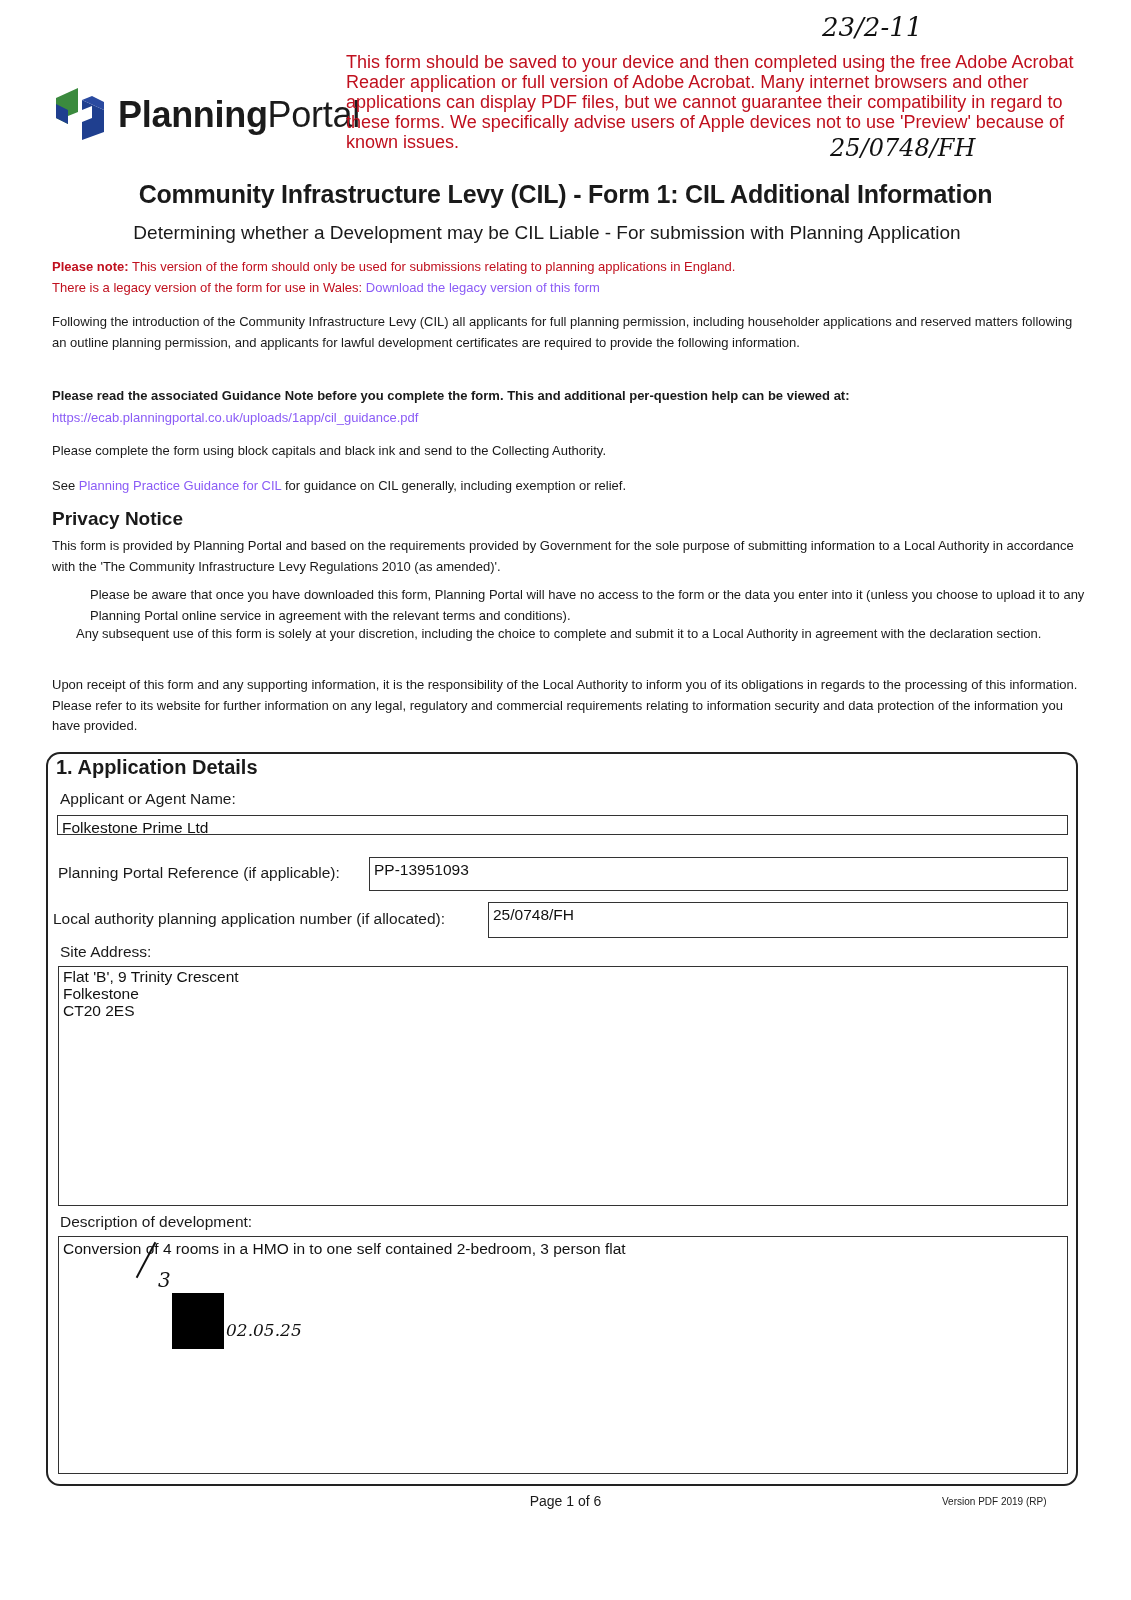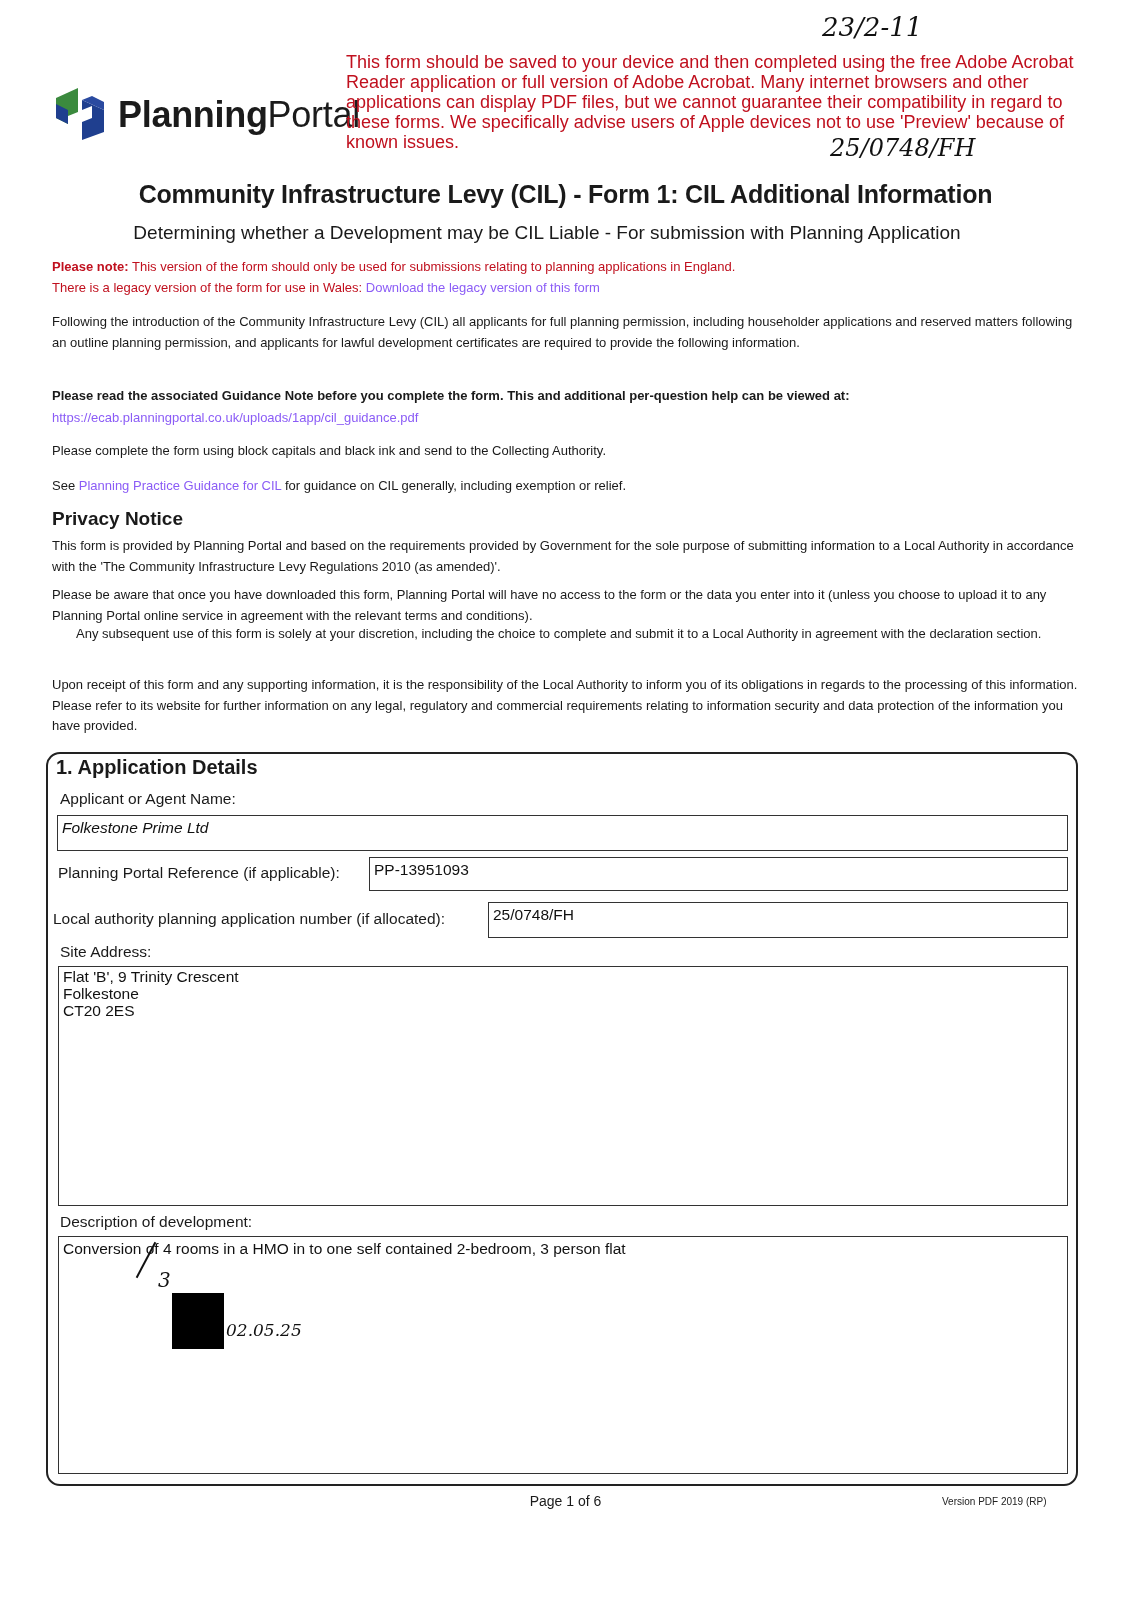--- a/index.html
+++ b/index.html
@@ -26,32 +26,32 @@
   .para { left:52px; width:1030px; font-size:13px; line-height:20.5px; }
   #note1 { top:257px; }
   #note2 { top:278px; }
   #intro { top:312px; }
   #guidance-bold { top:386px; font-weight:bold; }
   #guidance-url { top:408px; }
   #block-caps { top:441px; }
   #see-ppg { top:476px; }
   #privacy-title { left:52px; top:508px; font-size:19px; font-weight:bold; }
   #privacy1 { top:536px; }
-  #privacy2 { top:585px; }
+  #privacy2 { top:585px;margin-left:38px; }
   #privacy3 { top:624px;margin-left:24px; }
   #privacy4 { top:675px; }
 
   
   #section { left:46px; top:752px; width:1032px; height:734px; border:2.5px solid #222; border-radius:14px; box-sizing:border-box; }
   #section-title { left:56px; top:756px; font-size:20px; font-weight:bold; }
   .label { font-size:15.5px; color:#1a1a1a; }
   .field { border:1.5px solid #333; box-sizing:border-box; background:#fff; font-size:15.5px; padding:2px 4px; line-height:19px; white-space:pre-line; color:#111; }
 
   #lbl-applicant { left:60px; top:790px; }
-  #fld-applicant { left:57px; top:815px; width:1011px; height:36px;font-style:italic; }
+  #fld-applicant { left:57px; top:815px; width:1011px; height:20px; }
   #lbl-ppref { left:58px; top:864px; }
   #fld-ppref { left:369px; top:857px; width:699px; height:34px; }
   #lbl-lpa { left:53px; top:910px; }
   #fld-lpa { left:488px; top:902px; width:580px; height:36px; }
   #lbl-site { left:60px; top:943px; }
   #fld-site { left:58px; top:966px; width:1010px; height:240px; line-height:17px; padding-top:1px; }
   #lbl-desc { left:60px; top:1213px; }
   #fld-desc { left:58px; top:1236px; width:1010px; height:238px; padding-top:2px; }
 
   #redaction { left:172px; top:1293px; width:52px; height:56px; background:#000; }

